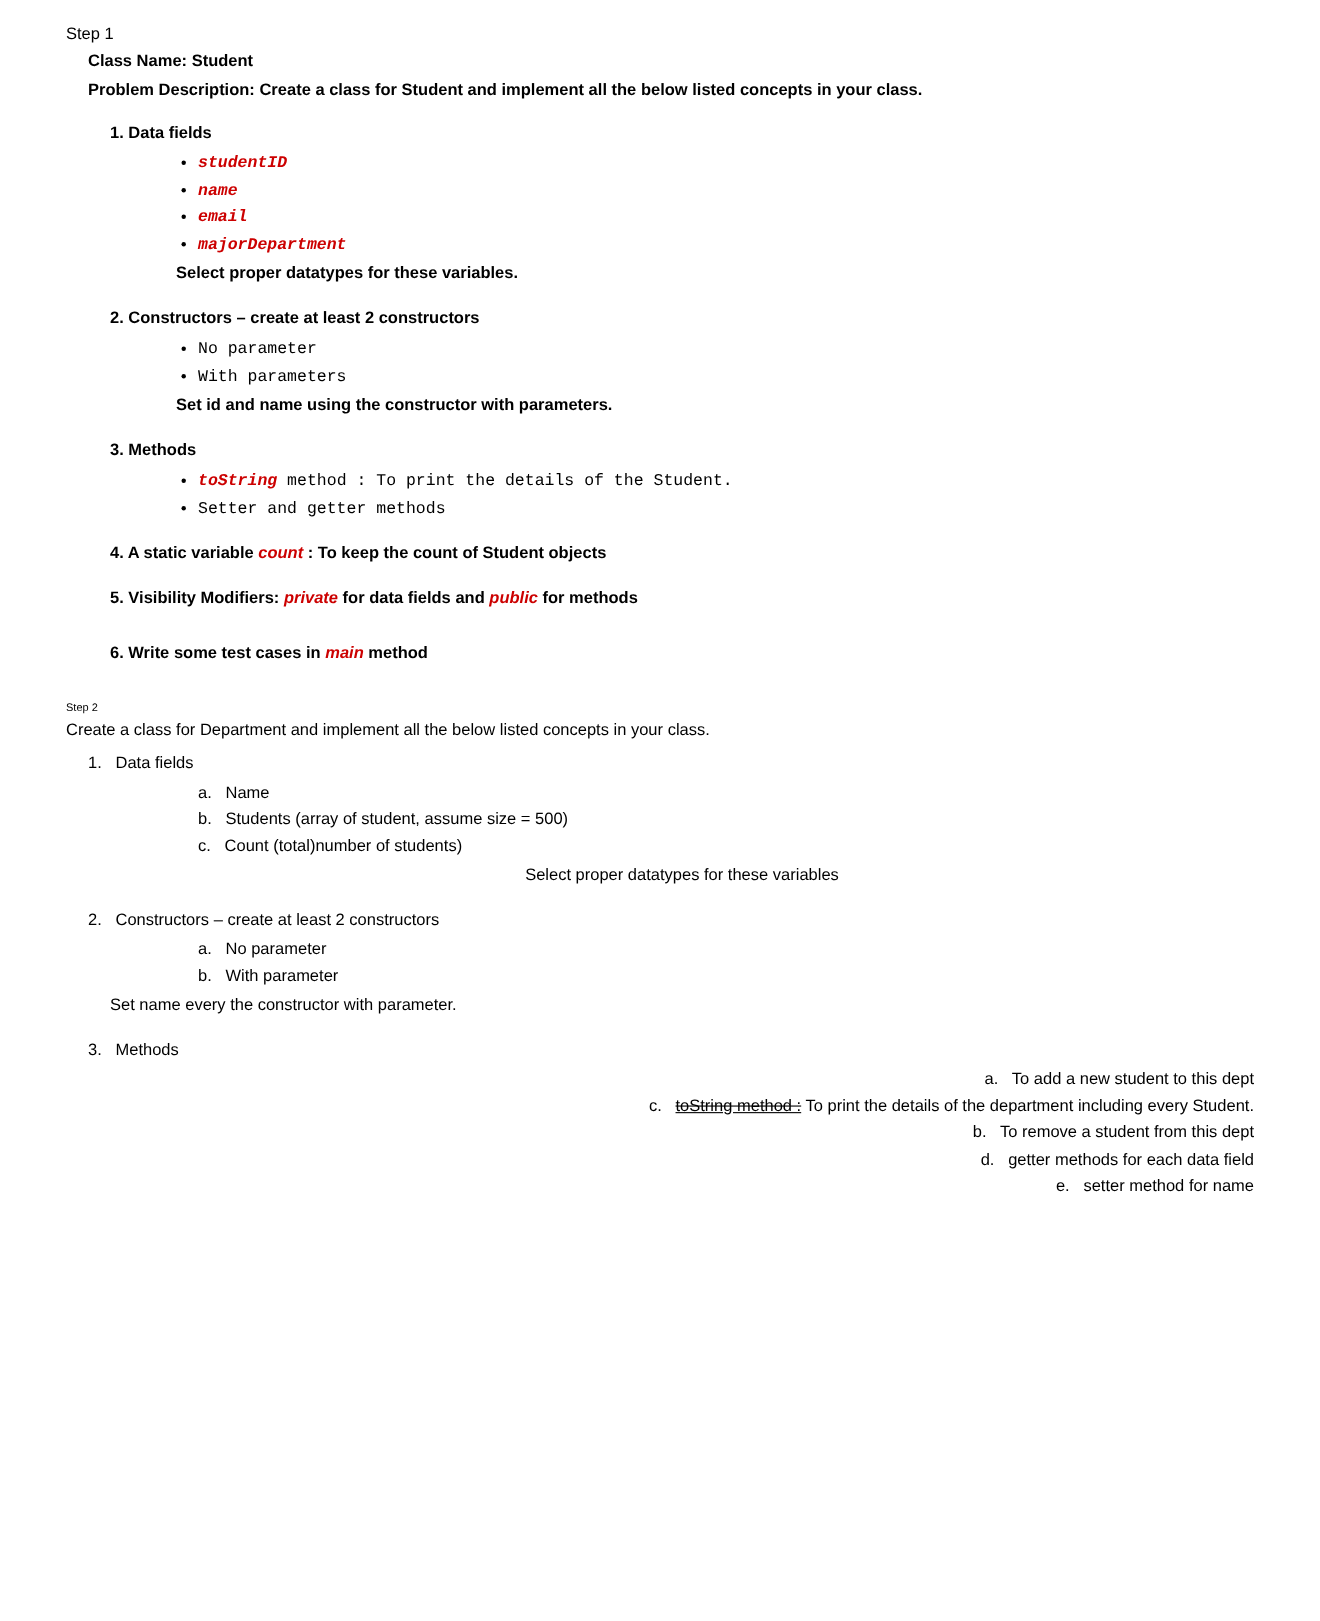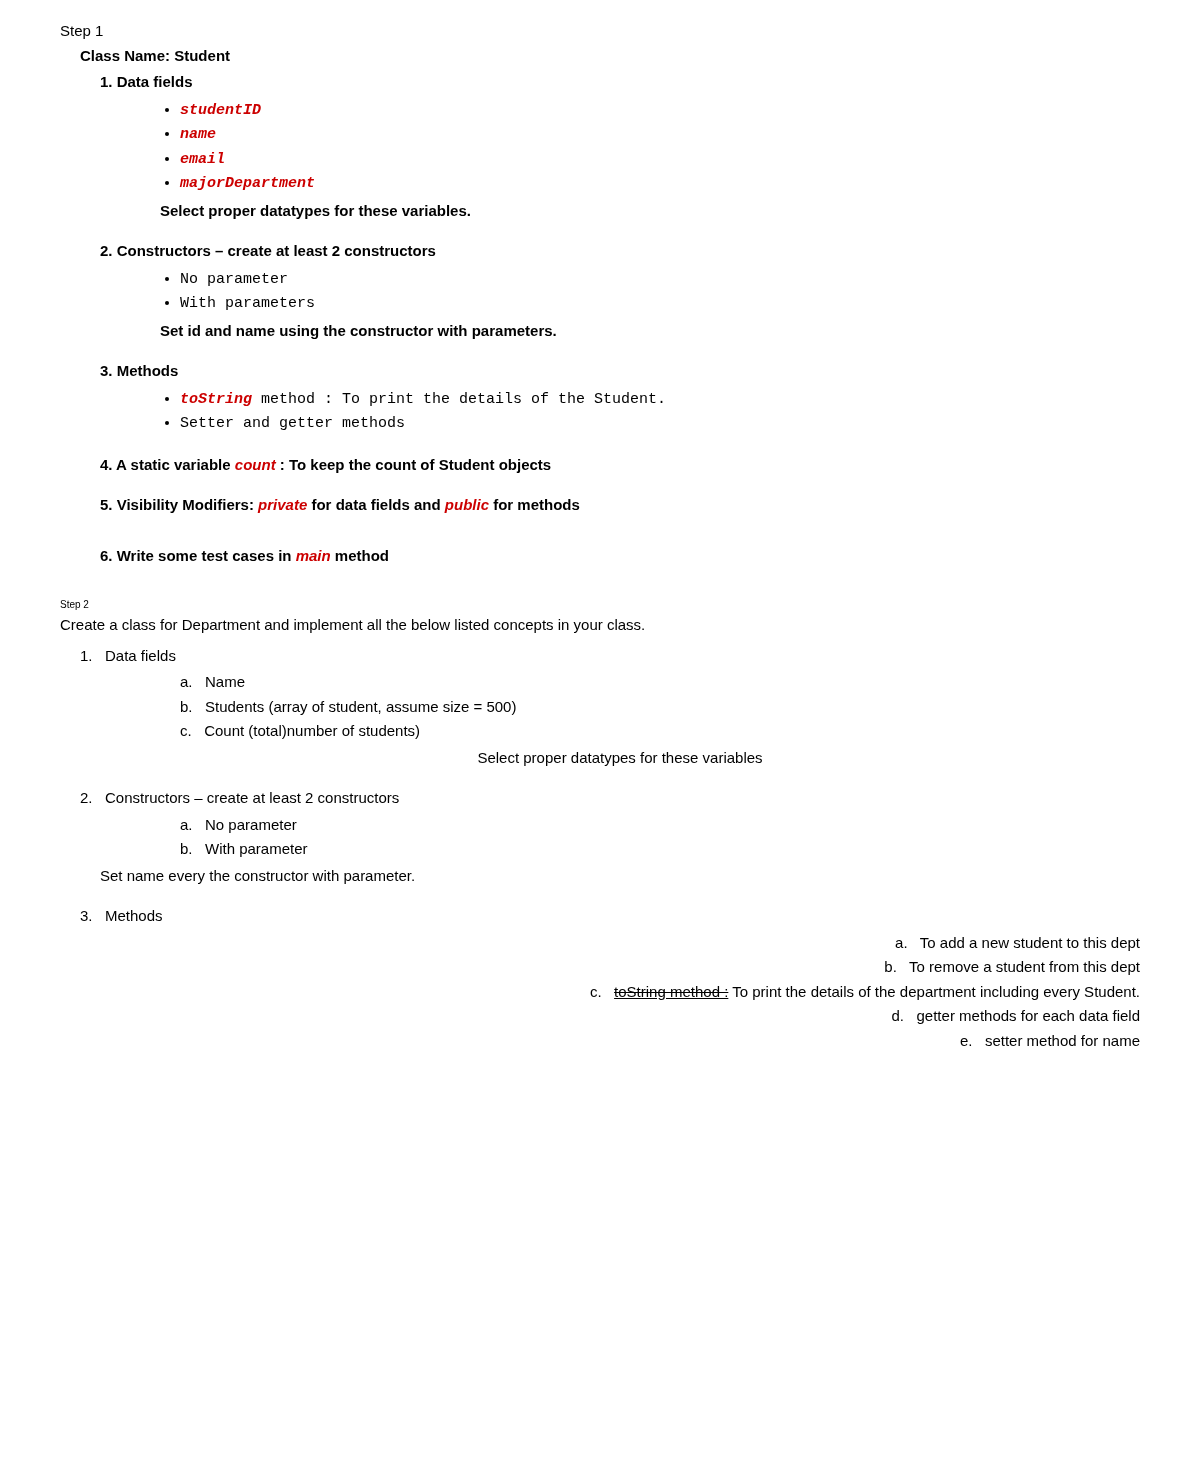--- a/index.html
+++ b/index.html
@@ -74,20 +74,21 @@
     .alpha-list li::before {
       margin-right: 4px;
     }
   </style>
 </head>
 <body>
 
 <div>
   <p class="step-label">Step 1</p>
   <p class="class-name">Class Name: Student</p>
+  <p class="problem-desc">Problem Description: Create a class for Student and implement all the below listed concepts in your class.</p>
 
   <div class="section" style="margin-left:40px;">
     <p style="font-weight:bold; margin-bottom:6px;">1. Data fields</p>
     <ul class="bullet-list">
       <li><span class="red-italic">studentID</span></li>
       <li><span class="red-italic">name</span></li>
       <li><span class="red-italic">email</span></li>
       <li><span class="red-italic">majorDepartment</span></li>
     </ul>
     <p class="follow-text">Select proper datatypes for these variables.</p>
@@ -164,26 +165,26 @@
     <p style="margin-left:20px; margin-top:4px;">Set name every the constructor with parameter.</p>
   </div>
 
   <div class="section" style="margin-left:20px; margin-top:16px;">
     <p style="font-weight:normal; margin-bottom:4px;">3.&nbsp;&nbsp; Methods</p>
     <ol class="alpha-list" style="margin-left:100px;text-align:right;">
       <li>
         <span>a.&nbsp;&nbsp; </span><span>To add a new student to this dept</span>
       </li>
       <li>
-        <span>b.&nbsp;&nbsp; </span><span>To remove a student from this dept</span>
-      </li>
-      <li>
         <span>c.&nbsp;&nbsp; </span>
         <span style="text-decoration: line-through underline;">toString method :</span>
         <span> To print the details of the department including every Student.</span>
+      </li>
+      <li>
+        <span>b.&nbsp;&nbsp; </span><span>To remove a student from this dept</span>
       </li>
       <li>
         <span>d.&nbsp;&nbsp; </span><span>getter methods for each data field</span>
       </li>
       <li>
         <span>e.&nbsp;&nbsp; </span><span>setter method for name</span>
       </li>
     </ol>
   </div>
 </div>

